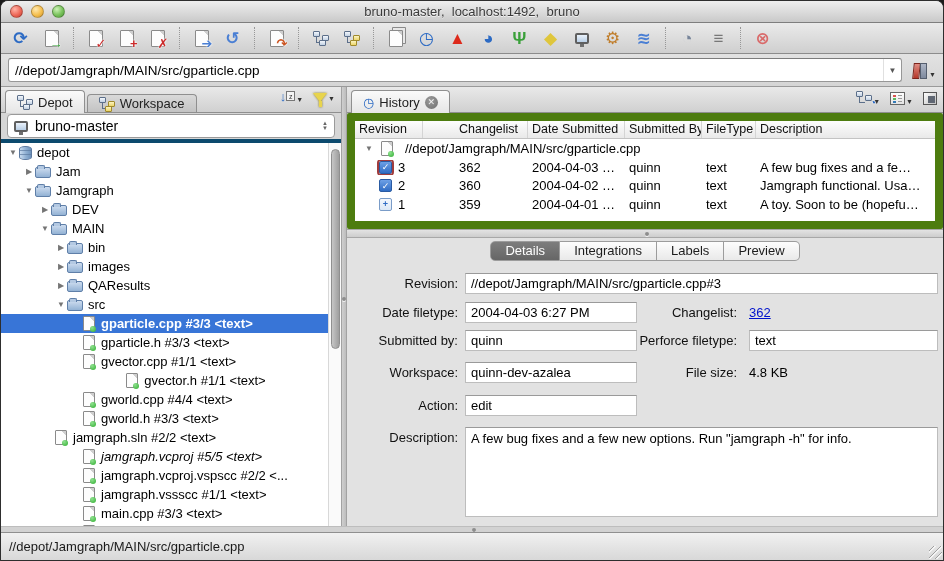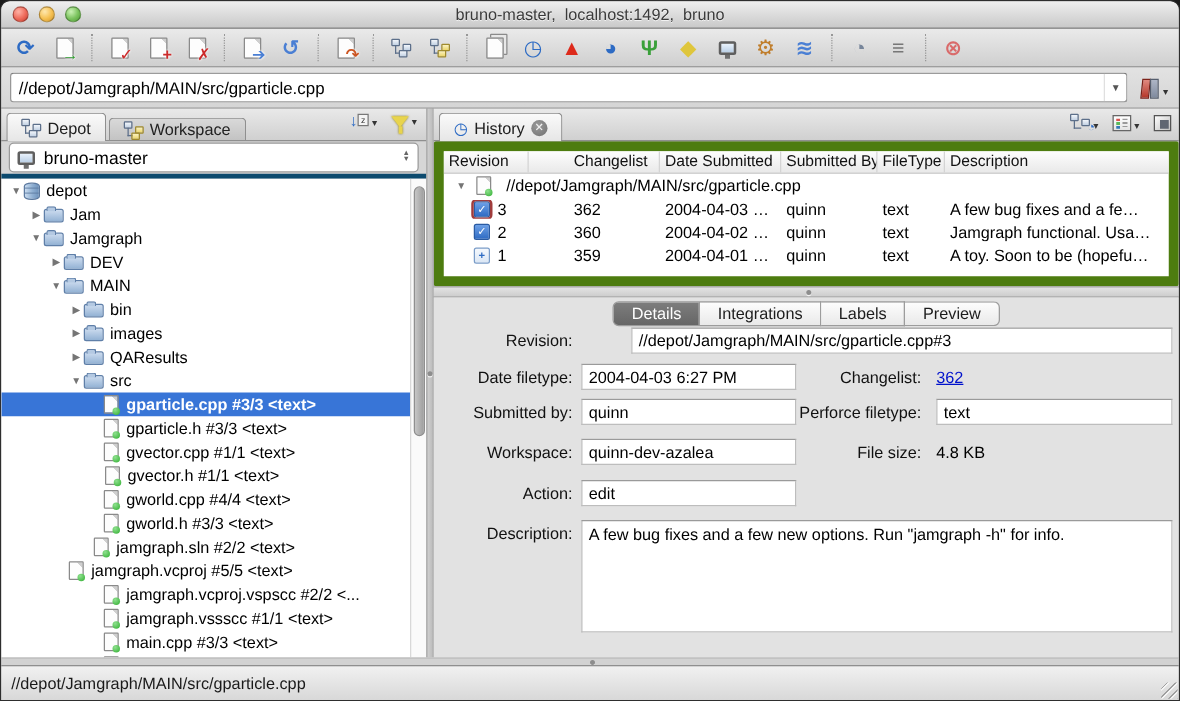--- a/index.html
+++ b/index.html
@@ -112,21 +112,21 @@
   .w172{width:172px;flex:0 0 172px;}
   .flabel2{width:112px;flex:0 0 112px;text-align:right;padding-right:12px;color:#111;line-height:21px;}
   .link{color:#0012cc;text-decoration:underline;line-height:21px;}
   .plainval{line-height:21px;color:#000;}
   .descbox{height:90px;white-space:normal;line-height:17px;padding-top:2px;}
   
   .bottomstrip{height:6px;flex:0 0 6px;background:#d2d2d2;border-top:1px solid #bdbdbd;position:relative;}
   .bottomstrip .dot{left:471px;top:1px;}
   .statusbar{height:28px;flex:0 0 28px;background:linear-gradient(#f1f1f1,#d8d8d8);border-top:1px solid #8f8f8f;display:flex;align-items:center;padding:0 8px;font-size:13px;color:#1a1a1a;position:relative;}
   .grip{position:absolute;right:1px;bottom:1px;width:13px;height:13px;background:repeating-linear-gradient(135deg,transparent 0 3px,#9f9f9f 3px 4px,#f5f5f5 4px 5px);}
-  .mt8{margin-top:8px;}.mt7{margin-top:7px;}.mt11{margin-top:11px;}.mt12{margin-top:12px;}.mt5{margin-top:1px;gap:40px;}
+  .mt8{margin-top:8px;}.mt7{margin-top:7px;}.mt11{margin-top:11px;}.mt12{margin-top:12px;}.mt5{margin-top:12px;}
 </style>
 </head>
 <body>
 
 <div class="window">
 
   <div class="titlebar">
     <div class="lights">
       <span class="light red"></span>
       <span class="light yellow"></span>
@@ -341,41 +341,41 @@
           <div class="trow" style="padding-left: 70px;">
             <span class="tw-arrow"></span>
             <span class="file-icon"></span>
             <span>gparticle.h #3/3 &lt;text&gt;</span>
           </div>
           <div class="trow" style="padding-left: 70px;">
             <span class="tw-arrow"></span>
             <span class="file-icon"></span>
             <span>gvector.cpp #1/1 &lt;text&gt;</span>
           </div>
-          <div class="trow" style="padding-left: 71px;">
+          <div class="trow" style="padding-left: 38px; justify-content: center;">
             <span class="tw-arrow"></span>
             <span class="file-icon"></span>
             <span>gvector.h #1/1 &lt;text&gt;</span>
           </div>
           <div class="trow" style="padding-left: 70px;">
             <span class="tw-arrow"></span>
             <span class="file-icon"></span>
             <span>gworld.cpp #4/4 &lt;text&gt;</span>
           </div>
           <div class="trow" style="padding-left: 70px;">
             <span class="tw-arrow"></span>
             <span class="file-icon"></span>
             <span>gworld.h #3/3 &lt;text&gt;</span>
           </div>
-          <div class="trow" style="padding-left: 62px;">
+          <div class="trow" style="padding-left: 42px;">
             <span class="tw-arrow"></span>
             <span class="file-icon"></span>
             <span>jamgraph.sln #2/2 &lt;text&gt;</span>
           </div>
-          <div class="trow" style="padding-left: 42px;">
+          <div class="trow" style="padding-left: 70px; font-style: italic;">
             <span class="tw-arrow"></span>
             <span class="file-icon"></span>
             <span>jamgraph.vcproj #5/5 &lt;text&gt;</span>
           </div>
           <div class="trow" style="padding-left: 70px;">
             <span class="tw-arrow"></span>
             <span class="file-icon"></span>
             <span>jamgraph.vcproj.vspscc #2/2 &lt;...</span>
           </div>
           <div class="trow" style="padding-left: 70px;">

